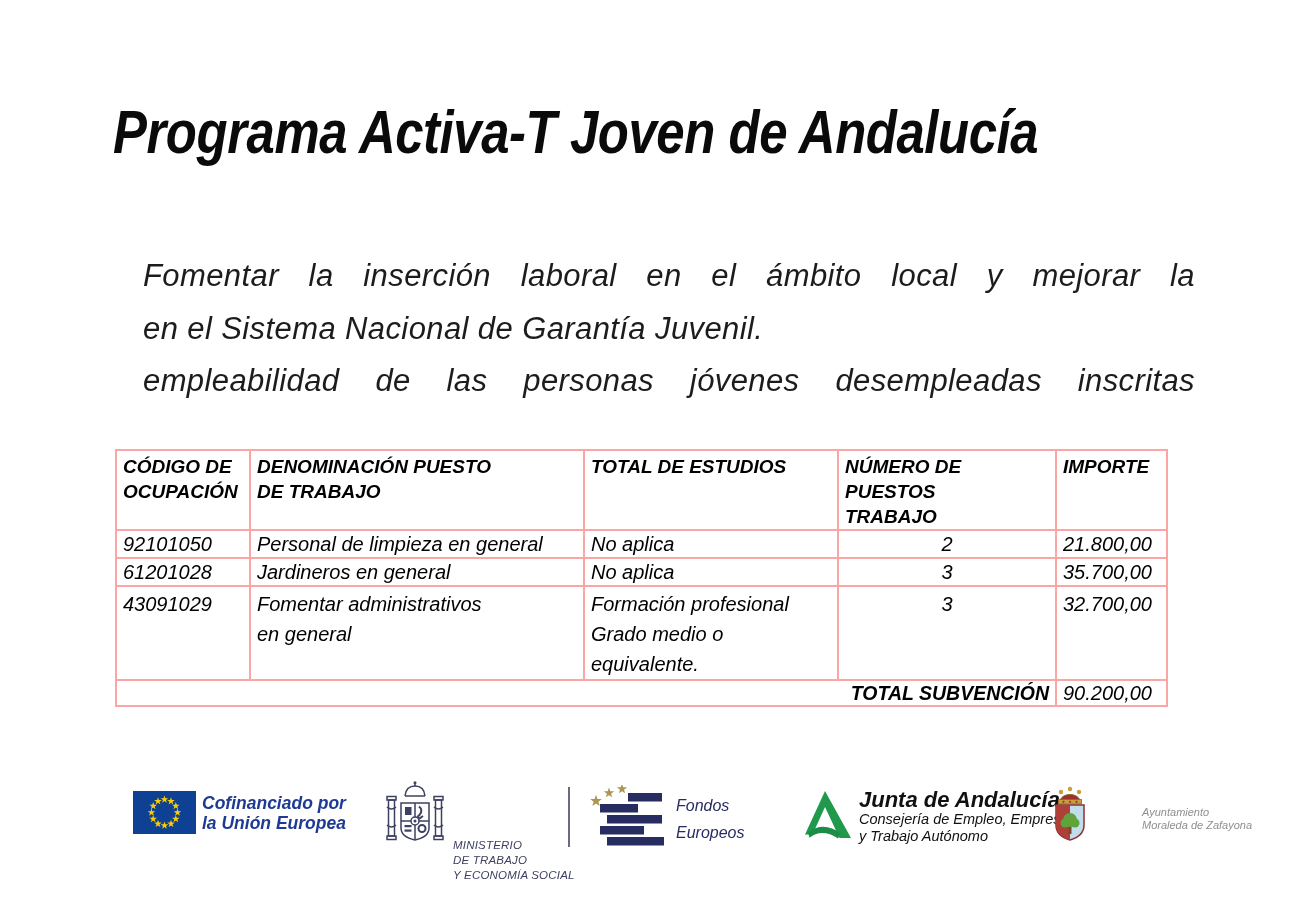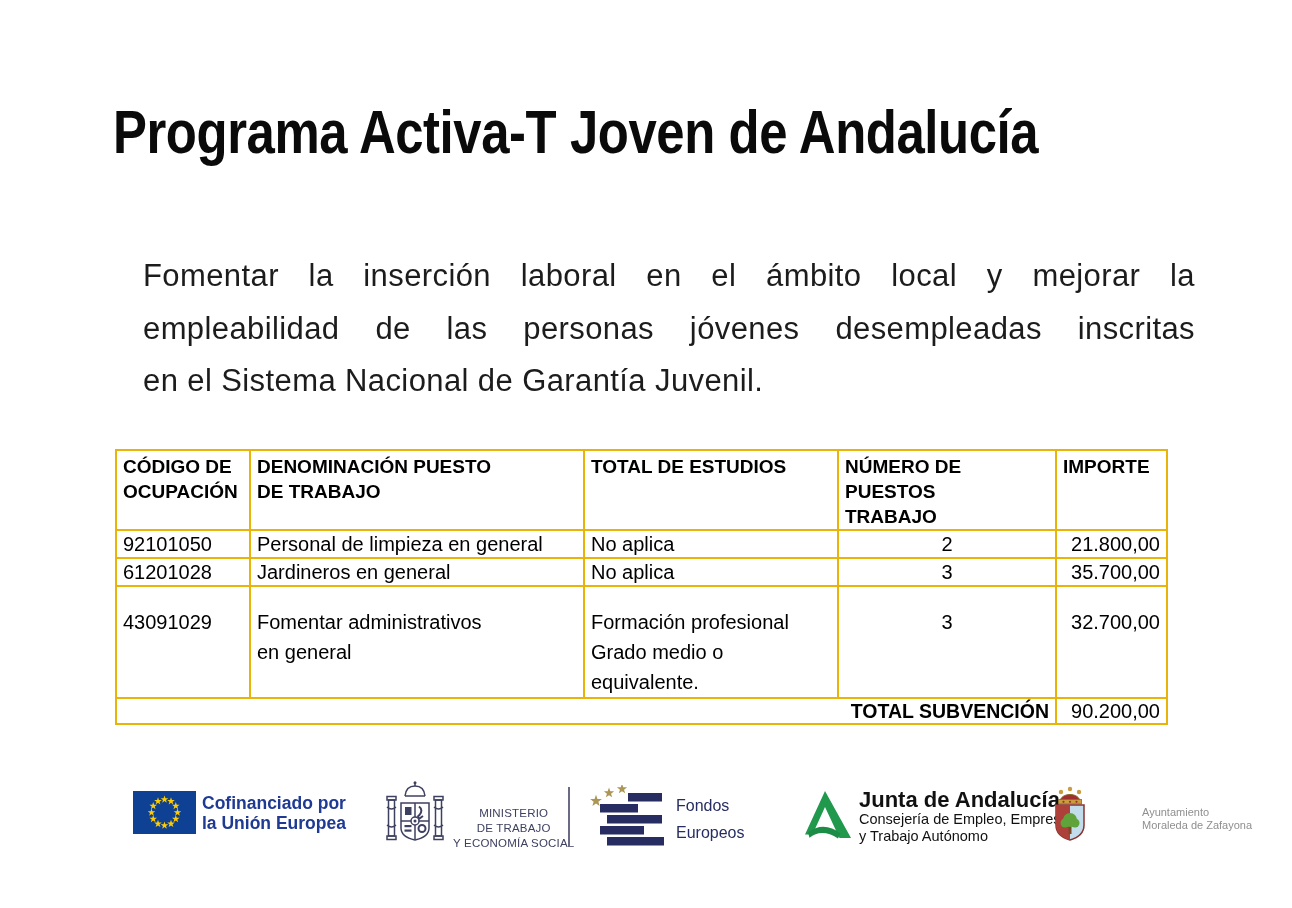--- a/index.html
+++ b/index.html
@@ -1,65 +1,65 @@
 <!DOCTYPE html>
 <html><head>
 <meta charset="utf-8">
 <style>
   html,body{margin:0;padding:0;background:#ffffff;}
   .canvas{
     position:relative;width:1292px;height:908px;background:#ffffff;overflow:hidden;
-    font-family:"Liberation Sans",sans-serif;color:#000;
+    font-family:"Liberation Sans",sans-serif;color:#000;font-style:italic;
   }
   
   .title{
     position:absolute;left:113px;top:96px;
     font-size:62px;font-weight:bold;letter-spacing:-0.5px;white-space:nowrap;
     transform:scaleX(0.82);transform-origin:left top;color:#0a0a0a;
   }
   
   .desc{position:absolute;left:115px;top:250px;width:1052px;font-size:31px;color:#1c1c1c;letter-spacing:0.4px;margin-left:28px;}
   .desc-line{height:52.5px;line-height:52.5px;text-align:justify;text-align-last:justify;}
   .desc-line.last{text-align:left;text-align-last:left;}
   
   table.jobs{
     position:absolute;left:115px;top:449px;width:1051px;
     border-collapse:collapse;table-layout:fixed;font-size:20px;
   }
-  table.jobs th,table.jobs td{border:2px solid #eab308;padding:0 6px;overflow:hidden;margin-left:8px;}
+  table.jobs th,table.jobs td{border:2px solid #fca5a5;padding:0 6px;overflow:hidden;margin-left:8px;}
   table.jobs th{font-size:19px;font-weight:bold;text-align:left;vertical-align:top;height:52px;padding-top:3px;line-height:25px;}
   tr.r-small td{height:26px;}
-  tr.r-big td{height:84px;vertical-align:top;line-height:30px;padding-top:20px;}
+  tr.r-big td{height:84px;vertical-align:top;line-height:30px;padding-top:2px;}
   td.c-num{text-align:center;}
-  td.c-imp{text-align:right;padding-right:8px;}
+  td.c-imp{text-align:left;padding-right:8px;}
   tr.r-total td{height:24px;}
   td.total-label{text-align:right;font-weight:bold;font-size:19.5px;padding-right:6px;}
   
   .footer-item{position:absolute;margin-left:16px;}
   .eu-text{left:186px;top:793px;font-size:17.5px;font-weight:bold;color:#1e3a93;line-height:20px;}
-  .ministry-text{left:437px;top:806px;font-size:11.5px;color:#3e4060;line-height:15px;letter-spacing:0.2px;text-align:center;}
+  .ministry-text{left:437px;top:838px;font-size:11.5px;color:#3e4060;line-height:15px;letter-spacing:0.2px;}
   .divider{left:552px;top:787px;width:2px;height:60px;background:#6a6a85;}
   .fondos-text{left:660px;top:792px;font-size:16px;color:#272d61;line-height:27px;}
   .junta-text{left:843px;top:789px;color:#111;}
   .junta-title{font-size:22px;font-weight:bold;line-height:22px;}
   .junta-sub{font-size:14.5px;line-height:17px;}
   .ayto-text{left:1126px;top:806px;font-size:11px;color:#8f8f8f;line-height:13px;}
   svg{display:block;}
 </style>
 </head>
 <body>
 
 <div class="canvas">
 
   <div class="title">Programa Activa-T Joven de Andalucía</div>
 
   <div class="desc">
     <div class="desc-line">Fomentar la inserción laboral en el ámbito local y mejorar la</div>
+    <div class="desc-line last">en el Sistema Nacional de Garantía Juvenil.</div>
     <div class="desc-line">empleabilidad de las personas jóvenes desempleadas inscritas</div>
-    <div class="desc-line last">en el Sistema Nacional de Garantía Juvenil.</div>
   </div>
 
   <table class="jobs">
     <colgroup>
       <col style="width:134px">
         <col style="width:334px">
         <col style="width:254px">
         <col style="width:218px">
         <col style="width:111px">
     </colgroup>

